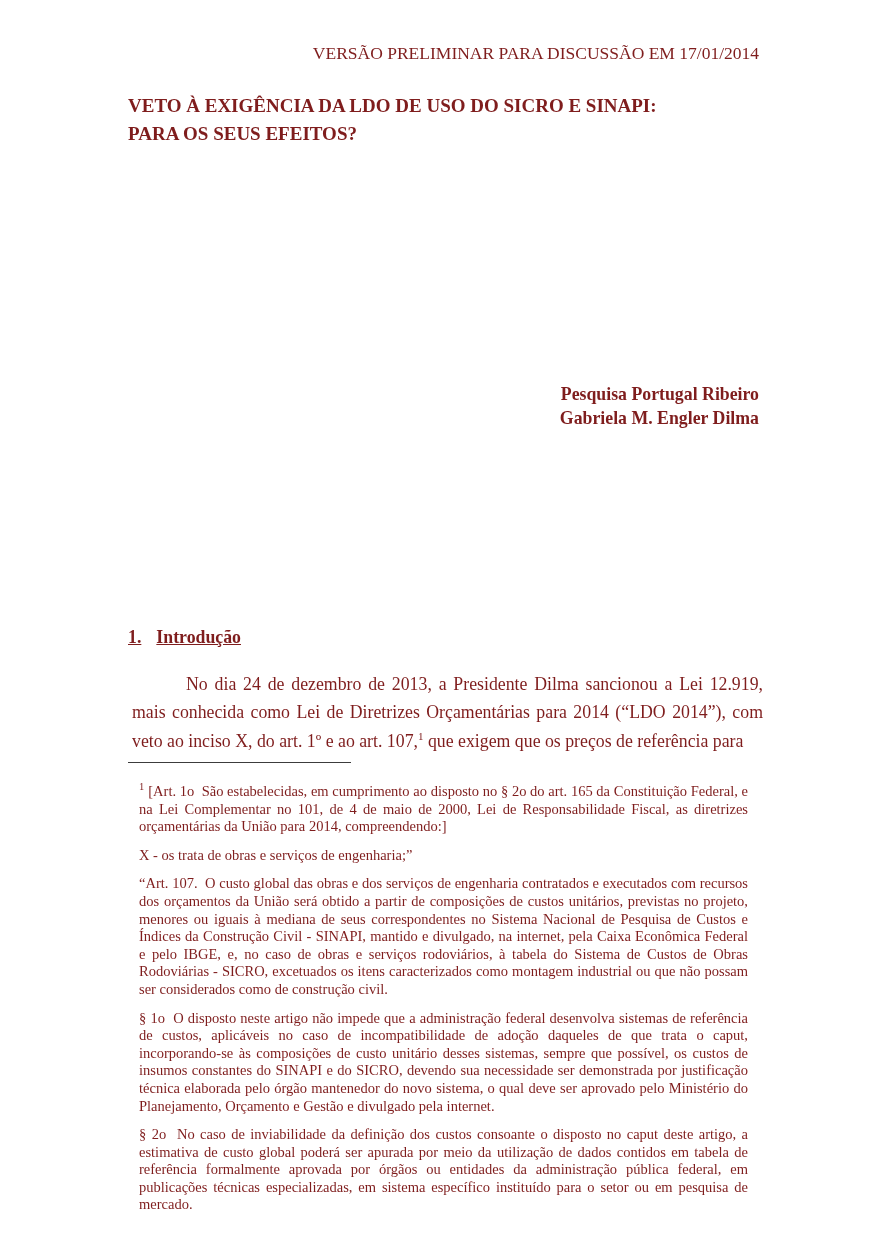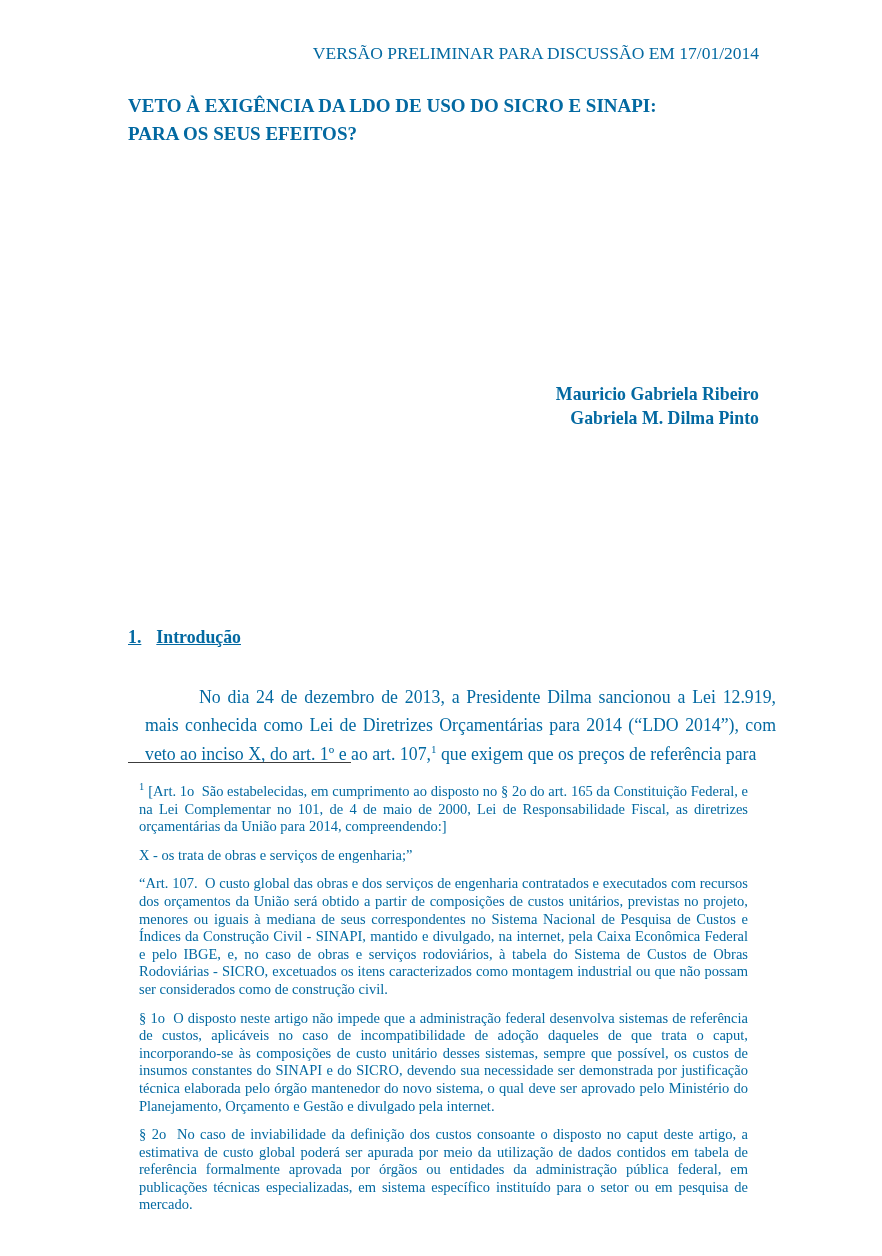--- a/index.html
+++ b/index.html
@@ -5,21 +5,21 @@
   html, body {
     margin: 0;
     padding: 0;
     background: #ffffff;
   }
   .page {
     position: relative;
     width: 882px;
     height: 1256px;
     background: #ffffff;
-    color: #0369a1;
+    color: #7f1d1d;
     font-family: "Liberation Serif", "DejaVu Serif", serif;
     overflow: hidden;
   }
   .col {
     position: absolute;
     left: 128px;
     width: 631px;
   }
   .draft-note {
     top: 42px;
@@ -46,21 +46,21 @@
     font-weight: 700;
     font-size: 17.8px;
     line-height: 24px;
     text-decoration: underline;
   }
   .section-heading .sec-label {
     margin-left: 15px;
   }
   .body-para {
     top: 666px;
-    margin: 17px;
+    margin: 4px;
     font-size: 17.8px;
     line-height: 28.3px;
     text-align: justify;
     text-indent: 54px;
   }
   .fnref {
     font-size: 11px;
     line-height: 0;
   }
   .fn-sep {
@@ -92,22 +92,22 @@
 <div class="page">
 
   <div class="col draft-note">VERSÃO PRELIMINAR PARA DISCUSSÃO EM 17/01/2014</div>
 
   <div class="col doc-title">
     <div>VETO À EXIGÊNCIA DA LDO DE USO DO SICRO E SINAPI:</div>
     <div>PARA OS SEUS EFEITOS?</div>
   </div>
 
   <div class="col authors">
-    <div>Mauricio Gabriela Ribeiro</div>
-    <div>Gabriela M. Dilma Pinto</div>
+    <div>Pesquisa Portugal Ribeiro</div>
+    <div>Gabriela M. Engler Dilma</div>
   </div>
 
   <div class="col section-heading">
     <span class="sec-num">1.</span><span class="sec-label">Introdução</span>
   </div>
 
   <p class="col body-para"><span>No dia 24 de dezembro de 2013, a Presidente Dilma sancionou a Lei 12.919, mais conhecida como Lei de Diretrizes Orçamentárias para 2014 (“LDO 2014”), com veto ao inciso X, do art. 1º e ao art. 107,</span><sup class="fnref">1</sup><span> que exigem que os preços de referência para</span></p>
 
   <div class="fn-sep"></div>
 

